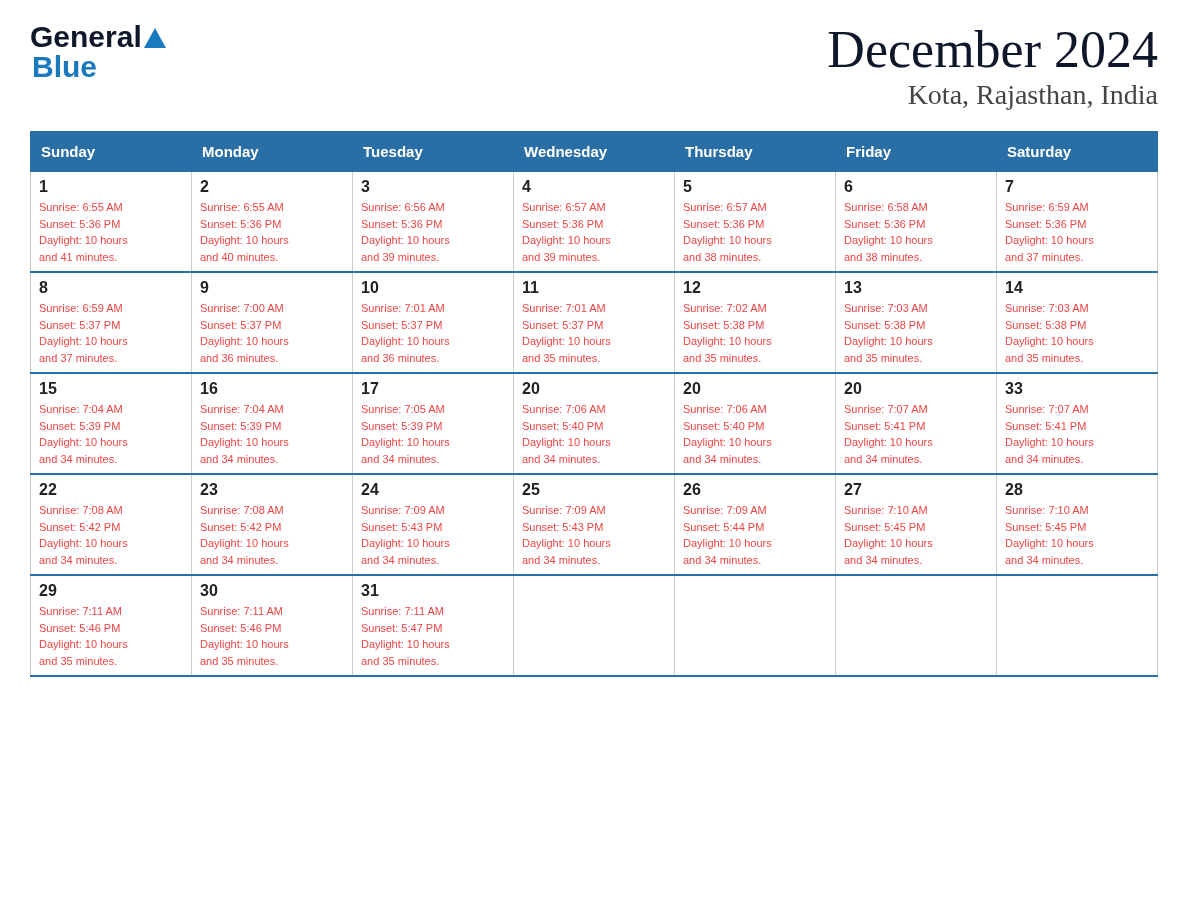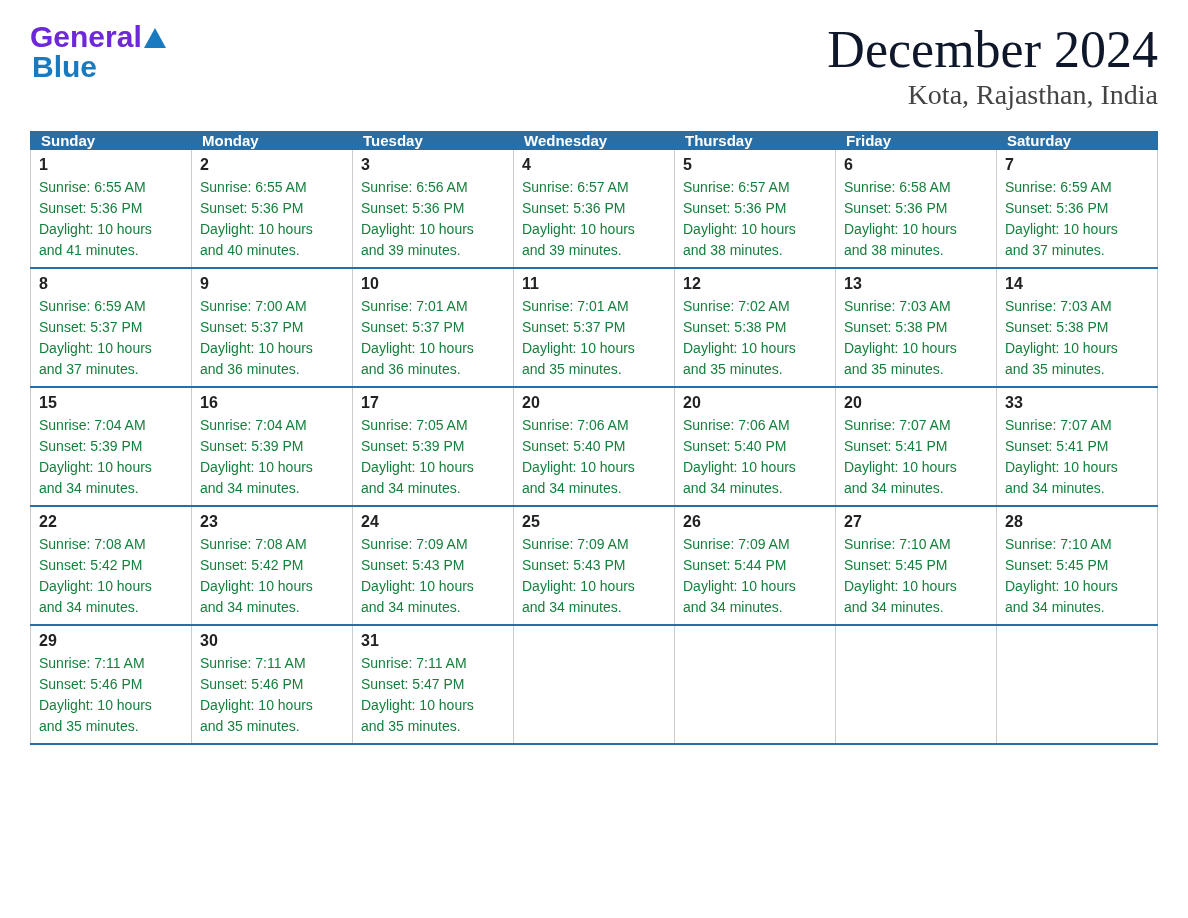--- a/index.html
+++ b/index.html
@@ -43,21 +43,21 @@
     .calendar {
       width: 100%;
       border-collapse: collapse;
       border: 1px solid #999;
     }
     .calendar thead th {
       background-color: #2a6ea6;
       color: #fff;
       font-size: 15px;
       font-weight: bold;
-      padding: 0 10px;
+      padding: 11px 10px;
       border: 1px solid #2a6ea6;
       text-align: left;
     }
     .calendar tbody td {
       border: 1px solid #ccc;
       vertical-align: top;
       padding: 6px 8px;
       font-size: 13px;
       color: #333;
       width: 14.28%;
@@ -67,35 +67,35 @@
       border-bottom: 2px solid #2a6ea6;
     }
     .day-number {
       font-size: 16px;
       font-weight: bold;
       color: #222;
       display: block;
       margin-bottom: 3px;
     }
     .day-info {
-      font-size: 14px;
+      font-size: 11px;
       line-height: 1.5;
-      color: #15803d;
+      color: #ef4444;
     }
     .empty-cell {
       background: #fff;
     }
   </style>
 </head>
 <body>
 
 <div class="header">
   <div class="logo">
     <div class="logo-line1">
-      <span style="font-size:30px;font-weight:bold;color:#6d28d9;font-family:Arial,sans-serif;">General</span>
+      <span style="font-size:30px;font-weight:bold;color:#0f172a;font-family:Arial,sans-serif;">General</span>
       <svg width="22" height="20" viewBox="0 0 22 20" style="margin-left:2px;margin-top:2px;">
         <polygon points="11,0 22,20 0,20" fill="#1a7abf"></polygon>
       </svg>
     </div>
     <span style="font-size:30px;font-weight:bold;color:#1a7abf;font-family:Arial,sans-serif;margin-top:-4px;margin-left:2px;">Blue</span>
   </div>
   <div class="title-block">
     <h1>December 2024</h1>
     <h2>Kota, Rajasthan, India</h2>
   </div>

